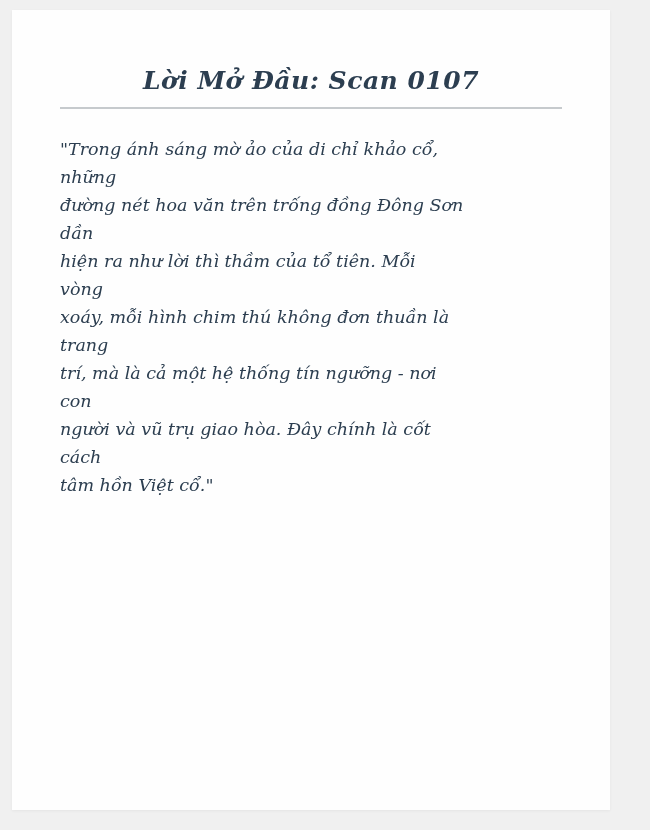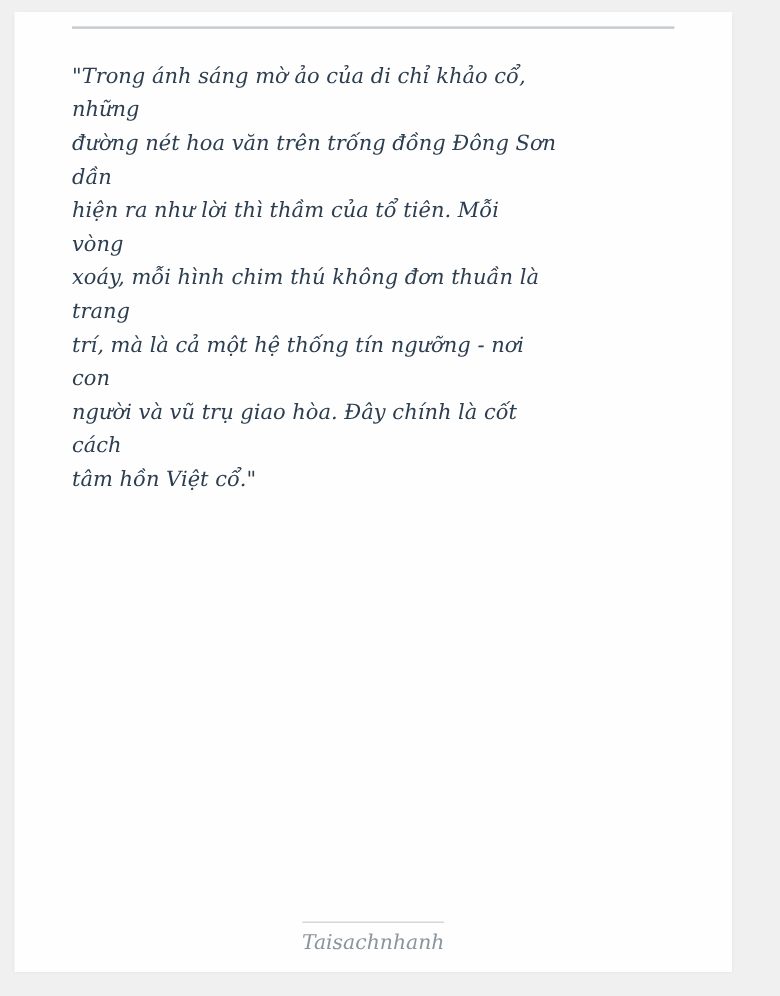--- a/index.html
+++ b/index.html
@@ -70,32 +70,29 @@
     font-style: italic;
     font-size: 17px;
     color: #8b949b;
   }
 </style>
 </head>
 <body>
 
 <div class="page">
   <div class="content">
+    <h1 class="page-title">Lời Mở Đầu: Scan 0107</h1>
     <hr class="title-divider">
     <p class="quote-text">"Trong ánh sáng mờ ảo của di chỉ khảo cổ,
 những
 đường nét hoa văn trên trống đồng Đông Sơn
 dần
 hiện ra như lời thì thầm của tổ tiên. Mỗi
 vòng
 xoáy, mỗi hình chim thú không đơn thuần là
 trang
 trí, mà là cả một hệ thống tín ngưỡng - nơi
 con
 người và vũ trụ giao hòa. Đây chính là cốt
 cách
 tâm hồn Việt cổ."</p>
   </div>
-  <div class="footer">
-    <hr class="footer-divider">
-    <div class="footer-brand">Taisachnhanh</div>
-  </div>
 </div>
 
 </body></html>

